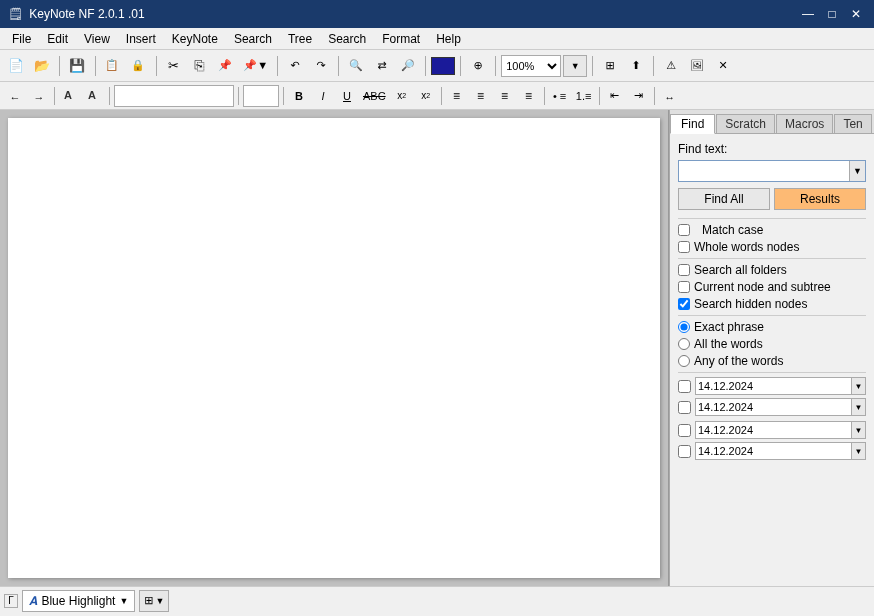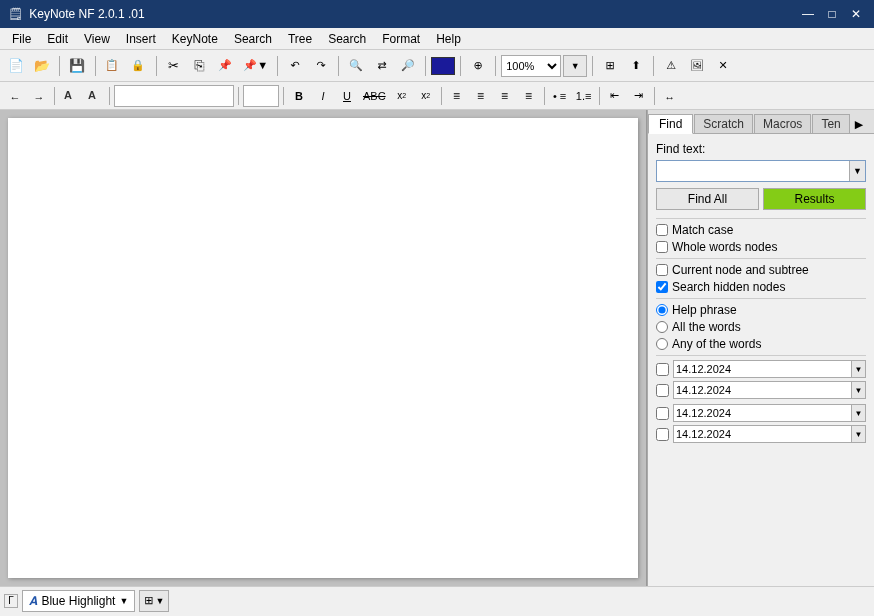--- a/index.html
+++ b/index.html
@@ -334,68 +334,72 @@
   <div class="separator"></div>
   <button style="font-size:11px;">↔</button>
 </div>
 
 <div id="main-layout" style="height: calc(616px - 28px - 22px - 32px - 28px - 28px - 2px); display:flex;">
 
   <div id="editor-area" style="flex:1; background:#c0c0c0; border-right:1px solid #999; position:relative;">
     <div id="editor-paper" style="background:white; margin:8px; width:calc(100% - 16px); height:calc(100% - 16px);"></div>
   </div>
 
-  <div id="right-panel" style="width:227px; background:#f0f0f0; display:flex; flex-direction:column; border-left:1px solid #aaa;">
+  <div id="right-panel" style="width:205px; background:#f0f0f0; display:flex; flex-direction:column; border-left:1px solid #aaa;">
 
     <div id="panel-tabs" style="display:flex; background:#e0e0e0; border-bottom:1px solid #aaa; align-items:flex-end; height:24px;">
       <div class="panel-tab active" style="padding:2px 10px; border:1px solid #aaa; border-bottom:1px solid white; background:white; font-size:12px; margin-bottom:-1px; z-index:1; cursor:pointer;">Find</div>
       <div class="panel-tab" style="padding:2px 8px; border:1px solid #aaa; border-bottom:none; background:#d8d8d8; font-size:12px; cursor:pointer; margin-right:1px;">Scratch</div>
       <div class="panel-tab" style="padding:2px 8px; border:1px solid #aaa; border-bottom:none; background:#d8d8d8; font-size:12px; cursor:pointer; margin-right:1px;">Macros</div>
       <div class="panel-tab" style="padding:2px 8px; border:1px solid #aaa; border-bottom:none; background:#d8d8d8; font-size:12px; cursor:pointer; margin-right:1px;">Ten</div>
       <div style="padding:2px 4px; font-size:11px; cursor:pointer;">▶</div>
     </div>
 
     <div id="find-panel" style="padding:8px; overflow-y:auto; flex:1;">
       <div class="find-label">Find text:</div>
       <div class="find-textbox-wrapper">
         <input type="text" style="flex: 1 1 0%; border: none; outline: none; font-size: 12px; padding: 0px 4px;">
         <div class="dropdown-btn" style="width:16px; background:#e8e8e8; border-left:1px solid #aaa; cursor:pointer; display:flex; align-items:center; justify-content:center; font-size:9px;">▼</div>
       </div>
       <div class="find-buttons" style="display:flex; gap:4px; margin-bottom:8px;">
         <button style="flex:1; height:22px; border:1px solid #aaa; background:#e8e8e8; cursor:pointer; font-size:12px;">Find All</button>
-        <button style="flex:1; height:22px; border:1px solid #aaa; background:#84cc16; cursor:pointer; font-size:12px;">Results</button>
+        <button style="flex:1; height:22px; border:1px solid #aaa; background:#fdba74; cursor:pointer; font-size:12px;">Results</button>
       </div>
 
       <div style="border-top:1px solid #ccc; margin:4px 0;"></div>
 
-      <div class="checkbox-row" style="display:flex; align-items:center; gap:4px; margin-bottom:3px; font-size:12px;">
+      <div class="checkbox-row" style="display:flex; align-items:center; gap:12px; margin-bottom:3px; font-size:12px;">
         <input type="checkbox" id="mc" style="">
         <label for="mc">Match case</label>
       </div>
       <div class="checkbox-row" style="display:flex; align-items:center; gap:4px; margin-bottom:3px; font-size:12px;">
         <input type="checkbox" id="ww" style="">
         <label for="ww">Whole words nodes</label>
       </div>
 
       <div style="border-top:1px solid #ccc; margin:4px 0;"></div>
 
       <div class="checkbox-row" style="display:flex; align-items:center; gap:4px; margin-bottom:3px; font-size:12px;">
+        <input type="checkbox" id="saf" style="">
+        <label for="saf">Search all folders</label>
+      </div>
+      <div class="checkbox-row" style="display:flex; align-items:center; gap:4px; margin-bottom:3px; font-size:12px;">
         <input type="checkbox" id="cns" style="">
         <label for="cns">Current node and subtree</label>
       </div>
       <div class="checkbox-row" style="display:flex; align-items:center; gap:4px; margin-bottom:3px; font-size:12px;">
         <input type="checkbox" id="shn" checked="" style="">
         <label for="shn">Search hidden nodes</label>
       </div>
 
       <div style="border-top:1px solid #ccc; margin:4px 0;"></div>
 
       <div class="radio-row" style="display:flex; align-items:center; gap:4px; margin-bottom:3px; font-size:12px;">
         <input type="radio" name="phrase-type" id="ep" checked="" style="">
-        <label for="ep">Help phrase</label>
+        <label for="ep">Exact phrase</label>
       </div>
       <div class="radio-row" style="display:flex; align-items:center; gap:4px; margin-bottom:3px; font-size:12px;">
         <input type="radio" name="phrase-type" id="aw" style="">
         <label for="aw">All the words</label>
       </div>
       <div class="radio-row" style="display:flex; align-items:center; gap:4px; margin-bottom:3px; font-size:12px;">
         <input type="radio" name="phrase-type" id="anyw" style="">
         <label for="anyw">Any of the words</label>
       </div>
 

